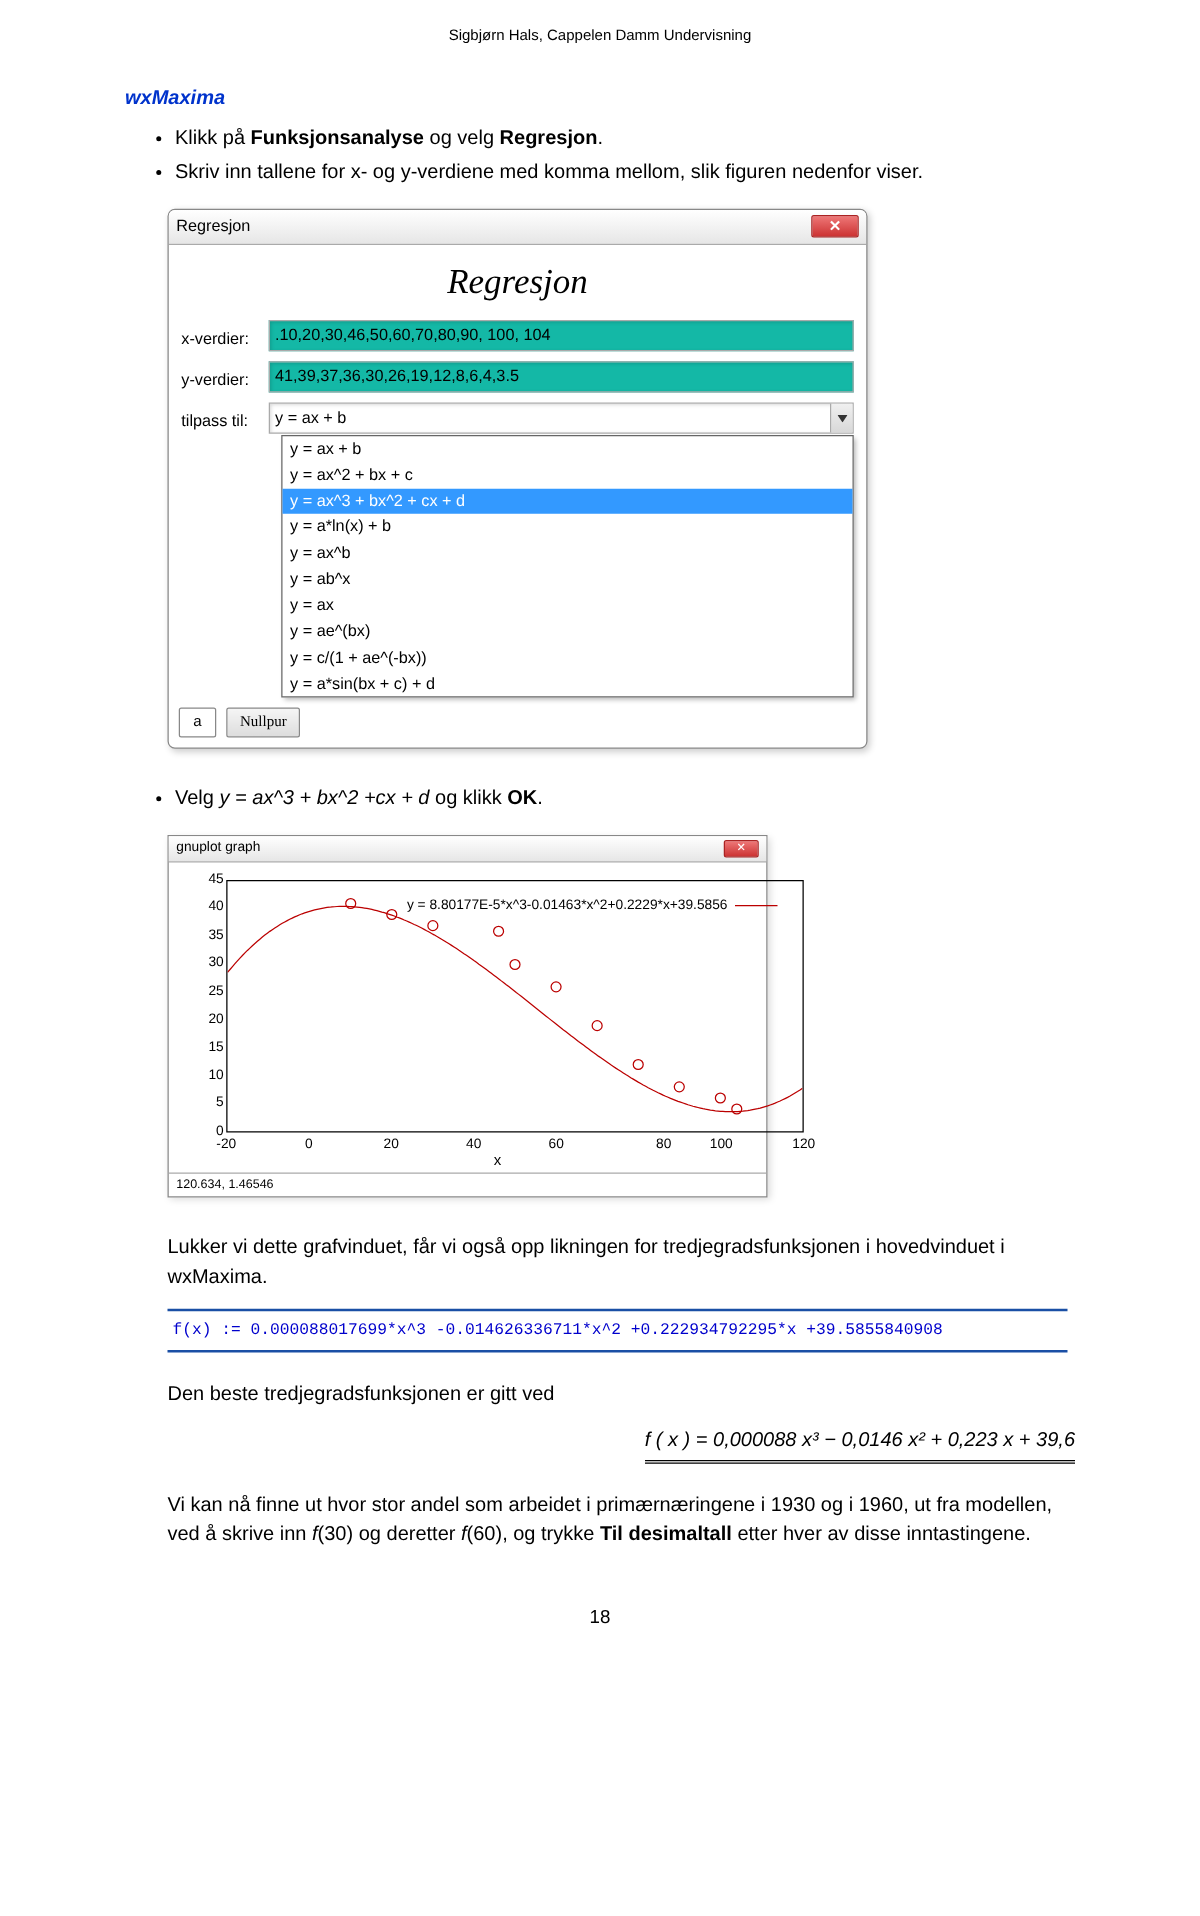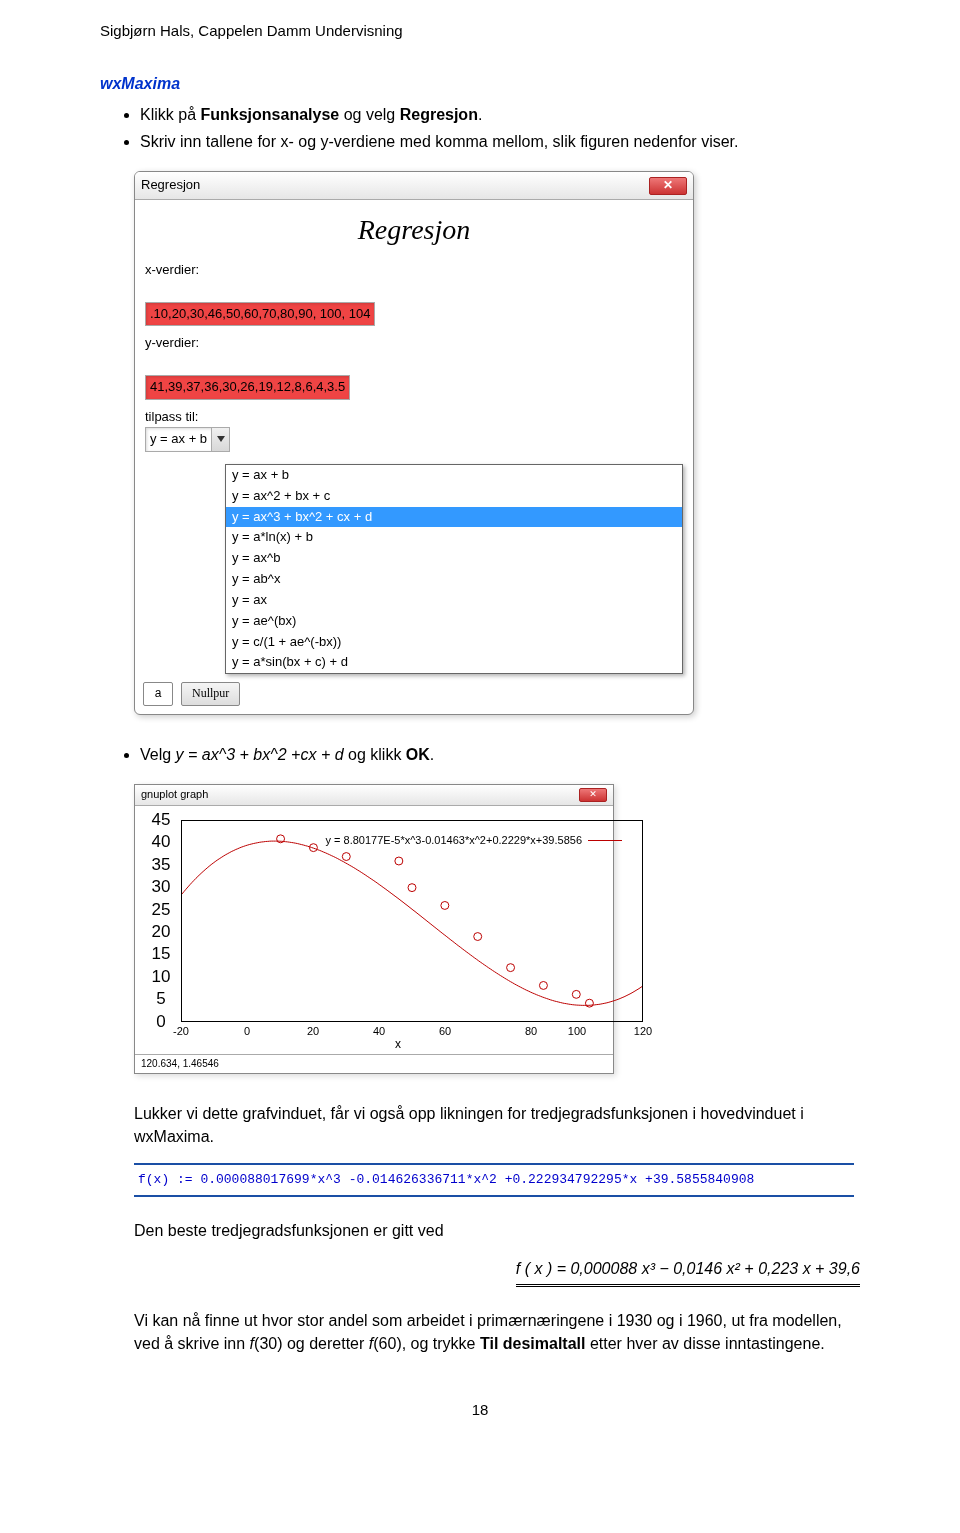--- a/index.html
+++ b/index.html
@@ -7,21 +7,22 @@
     font-family: Arial, Helvetica, sans-serif;
     font-size: 16px;
     color: #000;
     background: #fff;
     width: 960px;
     margin: 0 auto;
     padding: 20px 100px 40px 100px;
     line-height: 1.45;
   }
   .page-header {
-    font-size: 15px;
+    text-align: center;
+    font-size: 12px;
     margin-bottom: 30px;
   }
   .section-title {
     color: #0033cc;
     font-weight: bold;
     font-style: italic;
     margin-bottom: 8px;
   }
   ul.bullets {
     list-style: disc;
@@ -61,30 +62,29 @@
     font-weight: bold;
   }
   .dlg-banner {
     font-family: "Times New Roman", serif;
     font-style: italic;
     font-size: 28px;
     text-align: center;
     padding: 10px 0 4px 0;
   }
   .dlg-body { padding: 6px 10px 0px 10px; }
-  .dlg-row { display: flex; align-items: flex-start; margin-bottom: 8px; flex-direction: column; }
+  .dlg-row { display: flex; align-items: flex-end; margin-bottom: 8px; }
   .dlg-label { width: 70px; }
   .dlg-input {
     flex: 1;
     border: 1px solid #aaa;
-    background: #ef4444;
+    background: #14b8a6;
     padding: 2px 4px;
     font-size: 13px;
     box-shadow: inset 1px 1px 3px rgba(0,0,0,0.15);
-    margin-top: 22px;
   }
   .dlg-combo {
     flex: 1;
     display: flex;
     border: 1px solid #aaa;
     background: #fff;
     box-shadow: inset 1px 1px 3px rgba(0,0,0,0.15);
   }
   .dlg-combo-text { flex: 1; padding: 2px 4px; }
   .dlg-combo-arrow {
@@ -145,21 +145,21 @@
   }
   .plotwin .pw-titlebar .spacer { flex:1; }
   .plotwin .pw-close { width:28px; height:14px; background:linear-gradient(#e77,#c33); border:1px solid #a22; color:#fff; font-size:9px; display:flex; align-items:center; justify-content:center; border-radius:2px; }
   .plotwin .pw-body { padding: 6px 8px 2px 8px; }
   .plot-canvas { position: relative; width: 510px; height: 240px; }
   .plot-area {
     position: absolute;
     left: 38px; top: 8px; right: 10px; bottom: 30px;
     border: 1px solid #000;
   }
-  .y-tick { position: absolute; left: 0; width: 36px; text-align: center; font-size: 17px; transform: translateY(-50%); }
+  .y-tick { position: absolute; left: 0; width: 36px; text-align: right; font-size: 11px; transform: translateY(-50%); }
   .x-tick { position: absolute; bottom: 12px; font-size: 11px; transform: translateX(-50%); }
   .x-label-center { position:absolute; bottom:-2px; left:50%; transform:translateX(-50%); font-size:12px; }
   .legend { position:absolute; top: 12px; right: 20px; font-size:11px; display:flex; align-items:center; gap:6px; }
   .legend .line { width: 34px; height:1px; background:#b00; }
   .plot-status { border-top:1px solid #aaa; padding: 2px 6px; font-size:10px; }
 
   
   .codebox {
     font-family: "Courier New", monospace;
     font-size: 13px;
@@ -210,21 +210,21 @@
   <div class="dlg-banner">Regresjon</div>
   <div class="dlg-body">
     <div class="dlg-row">
       <div class="dlg-label">x-verdier:</div>
       <div class="dlg-input">.10,20,30,46,50,60,70,80,90, 100, 104</div>
     </div>
     <div class="dlg-row">
       <div class="dlg-label">y-verdier:</div>
       <div class="dlg-input">41,39,37,36,30,26,19,12,8,6,4,3.5</div>
     </div>
-    <div class="dlg-row" style="margin-bottom:12px;">
+    <div class="dlg-row" style="margin-bottom:1px;">
       <div class="dlg-label">tilpass til:</div>
       <div class="dlg-combo">
         <div class="dlg-combo-text">y = ax + b</div>
         <div class="dlg-combo-arrow">
           <svg viewBox="0 0 8 6">
               <path d="M0 0 L8 0 L4 6 Z" fill="#333"></path>
             </svg>
         </div>
       </div>
     </div>

